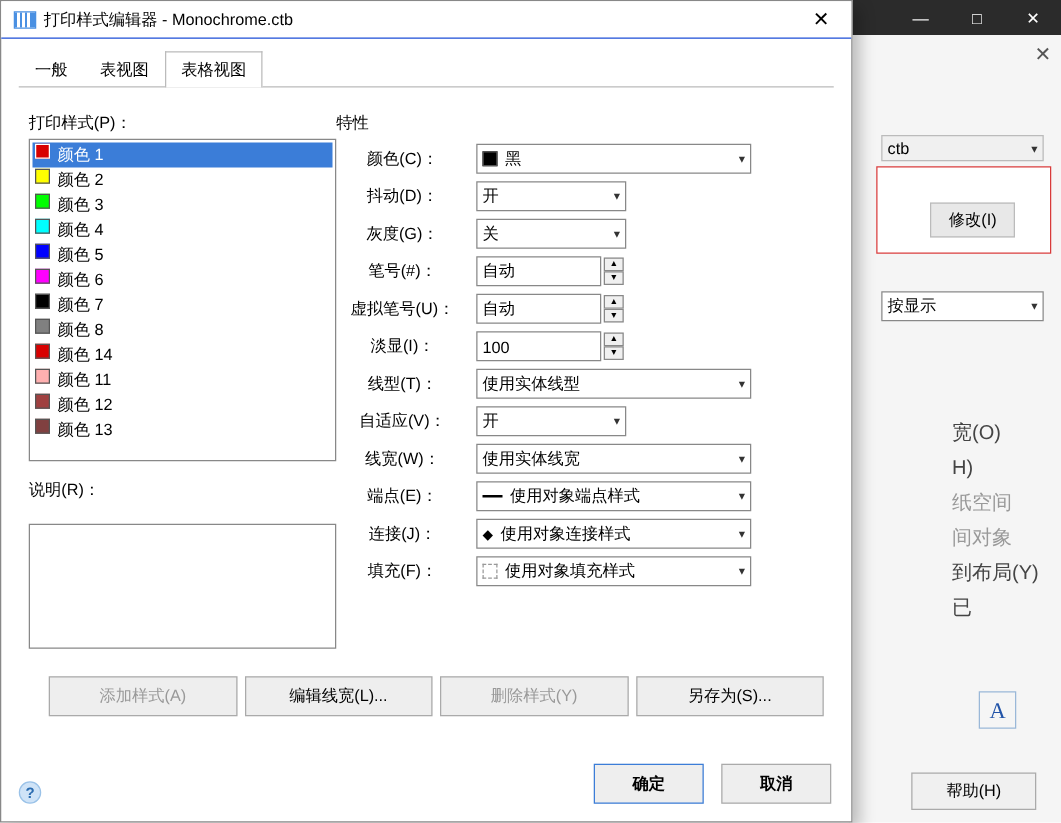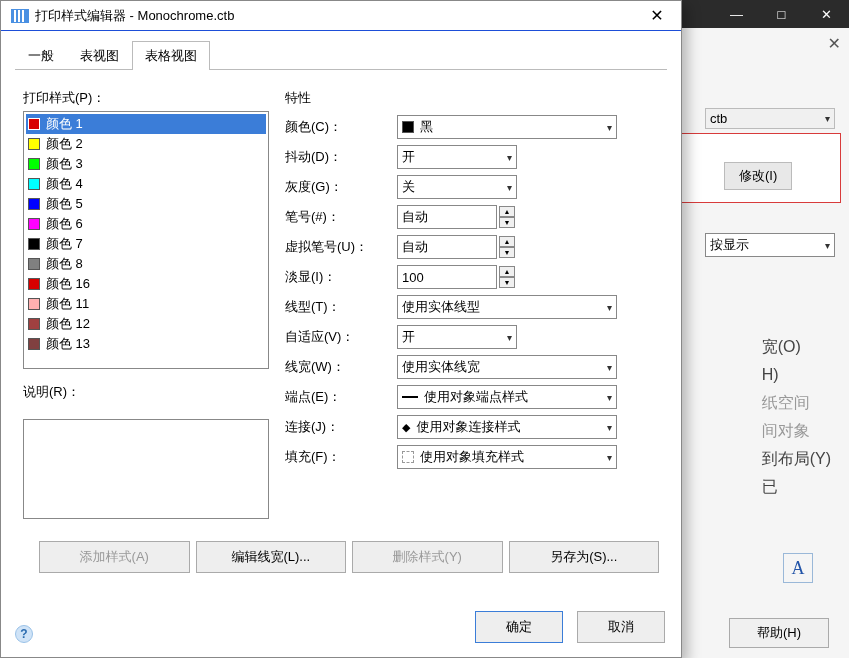--- a/index.html
+++ b/index.html
@@ -40,21 +40,21 @@
     height: calc(100% - 28px);
     position: relative;
   }
   .bg-close2 {
     position:absolute; top:6px; right:8px;
     font-size:16px; color:#555;
   }
   .red-box {
     position:absolute; top:105px; right:8px;
     border:1px solid #d83b3b;
-    width:160px; height:70px;
+    width:140px; height:70px;
     background:#fff;
   }
   .modify-btn {
     position:absolute; top:28px; left:42px;
     background:#e8e8e8; border:1px solid #bbb;
     padding:4px 14px;
   }
   .bg-partial-select {
     position:absolute; top:80px; right:14px;
     width:130px;
@@ -123,51 +123,50 @@
     border-color:#bbb;
     background:#fff;
     position:relative;
     z-index:2;
   }
   .tabline { margin:0 14px; border-top:1px solid #bbb; position:relative; top:-1px; z-index:1;}
   .dlg-content {
     flex:1;
     padding: 18px 22px 10px 22px;
     display:flex;
-    gap:16px;
   }
   .left-col { width:246px; display:flex; flex-direction:column; }
   .right-col { flex:1; }
   .lbl { margin-bottom:4px; }
   .listbox {
     border:1px solid #888;
     height:258px;
     overflow-y:scroll;
     background:#fff;
     padding:2px;
   }
   .listbox .item {
-    display:flex; align-items:center; gap:6px;
+    display:flex; align-items:flex-start; gap:6px;
     padding:1px 2px;
   }
   .listbox .item.selected { background:#3b7dd8; color:#fff; }
   .swatch { width:12px; height:12px; border:1px solid #555; flex-shrink:0; }
   .listbox .item.selected .swatch { border-color:#fff; }
   .desc-box {
     margin-top:14px;
     border:1px solid #888;
     height:100px;
   }
   .section-title { font-weight:normal; margin-bottom:8px; }
   .prop-row {
     display:flex; align-items:center;
     margin-bottom:6px;
   }
   .prop-row .plabel {
-    width:112px; text-align:left; padding-right:6px;
+    width:112px; text-align:center; padding-right:6px;
   }
   .prop-val {
     flex:1;
     max-width:220px;
     border:1px solid #888;
     background:#fff;
     height:24px;
     display:flex; align-items:center;
     padding:0 4px;
     justify-content:space-between;
@@ -191,21 +190,21 @@
     padding:6px 4px; cursor:pointer;
     color:#000;
   }
   .btn:disabled, .btn.disabled { color:#999; cursor:default; }
   .dlg-footer {
     border-top:none;
     padding:12px 16px 14px 16px;
     display:flex; justify-content:flex-end; gap:14px;
     align-items:center;
   }
-  .dlg-footer .btn { flex:0 0 auto; width:88px; }
+  .dlg-footer .btn { flex:0 0 auto; width:88px;font-weight:bold; }
   .help-icon {
     position:absolute; left:14px; bottom:14px;
     width:18px;height:18px; border-radius:50%;
     background:#cfe3f7; color:#2b6cb0; border:1px solid #9ac2e8;
     display:flex;align-items:center;justify-content:center;
     font-size:12px; font-weight:bold;
   }
   .flex-align { display:flex; align-items:center; }
 </style>
 </head>
@@ -288,21 +287,21 @@
           <div class="item">
             <span class="swatch" style="background: rgb(0, 0, 0);"></span>
             <span>颜色 7</span>
           </div>
           <div class="item">
             <span class="swatch" style="background: rgb(128, 128, 128);"></span>
             <span>颜色 8</span>
           </div>
           <div class="item">
             <span class="swatch" style="background: rgb(216, 0, 0);"></span>
-            <span>颜色 16</span>
+            <span>颜色 14</span>
           </div>
           <div class="item">
             <span class="swatch" style="background: rgb(255, 176, 176);"></span>
             <span>颜色 11</span>
           </div>
           <div class="item">
             <span class="swatch" style="background: rgb(160, 64, 64);"></span>
             <span>颜色 12</span>
           </div>
           <div class="item">

